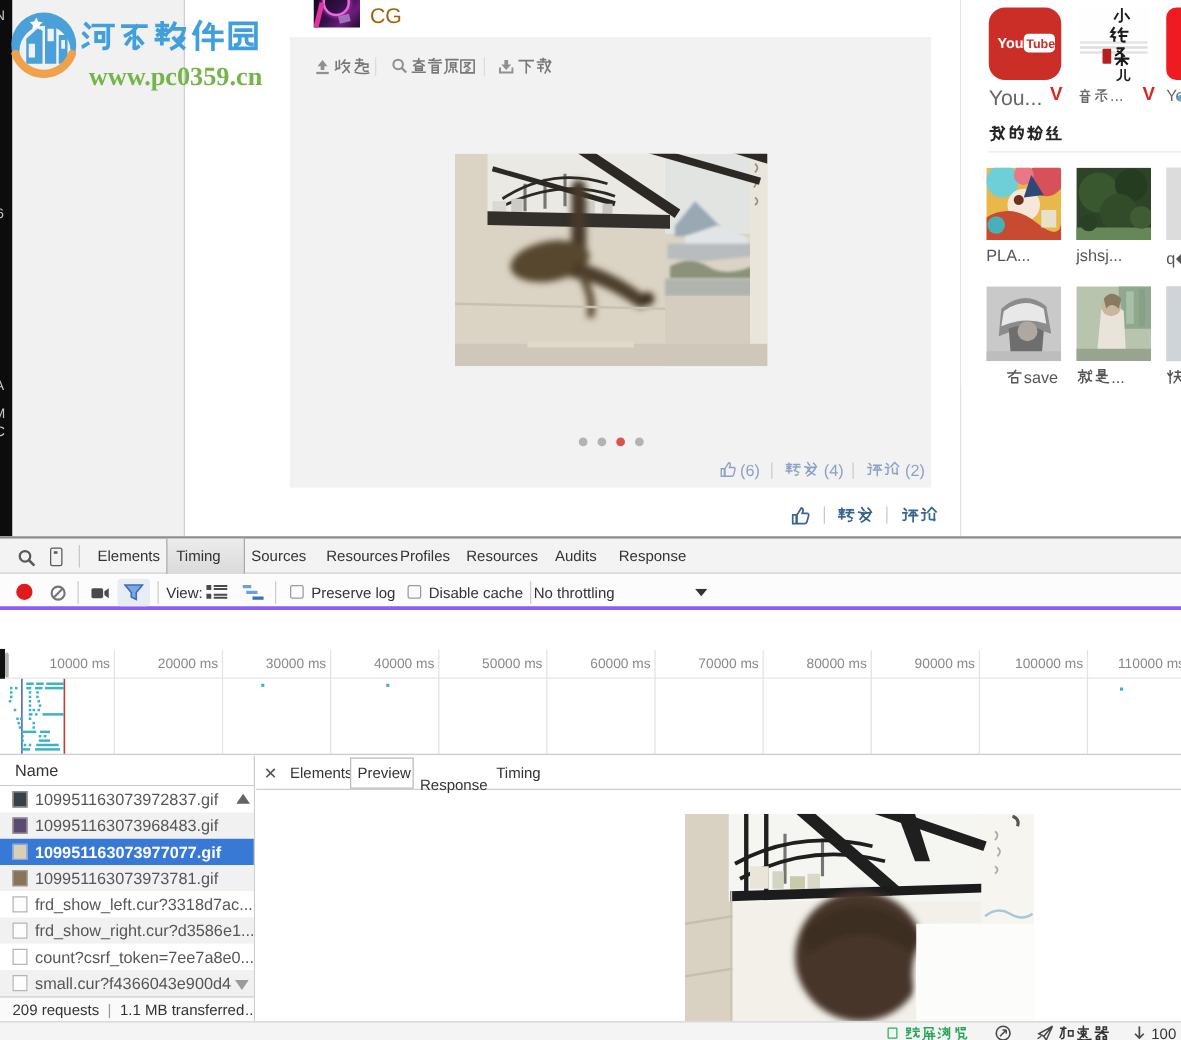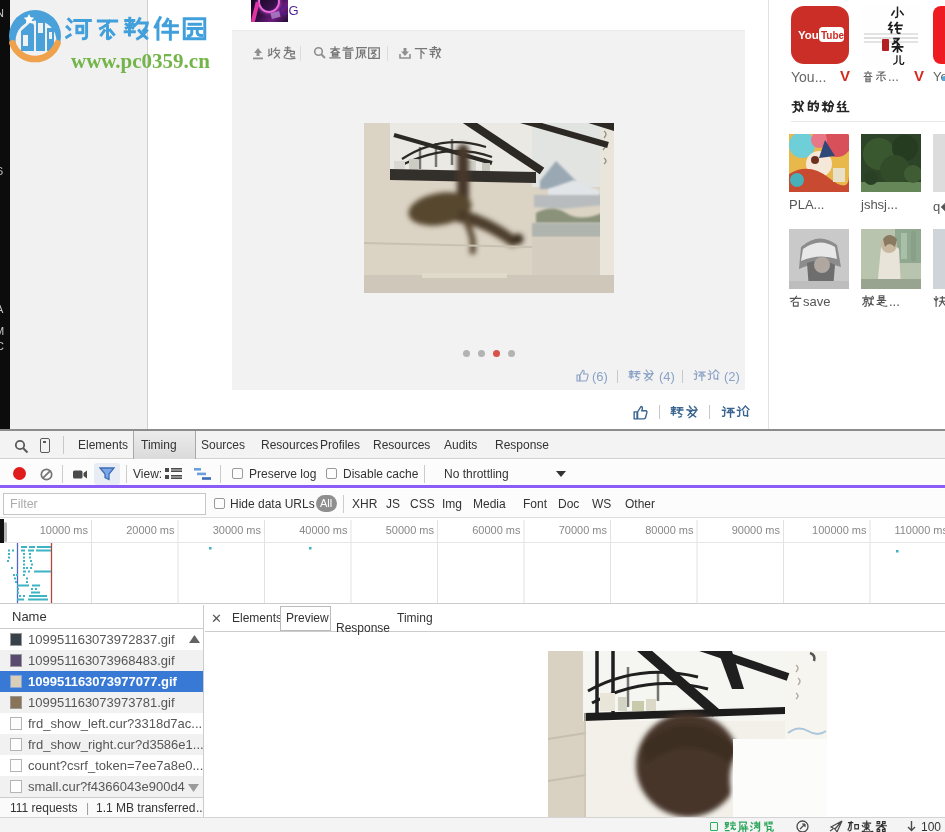--- a/index.html
+++ b/index.html
@@ -169,21 +169,21 @@
     <div class="abs" style="left:63px;top:43px;font-family:'Liberation Serif',serif;font-weight:bold;font-size:21px;color:#74b549">www.pc0359.cn</div>
   </div>
 
   <div class="abs" style="left:232px;top:0;width:537px;height:430px;background:#fff">
 
     <div class="abs" style="left:19px;top:0;width:37px;height:22px;background:linear-gradient(135deg,#150722,#361048 45%,#6e1c7e 70%,#1e0c30);overflow:hidden">
       <div class="abs" style="left:7px;top:-9px;width:22px;height:22px;border-radius:50%;border:2.5px solid #e86ae0;box-shadow:0 0 4px #d050c8"></div>
       <div class="abs" style="left:2px;top:2px;width:4px;height:22px;background:#e0359f;transform:rotate(14deg)"></div>
       <div class="abs" style="left:20px;top:12px;width:9px;height:6px;background:#c8a8e8;transform:rotate(-14deg);opacity:.6"></div>
     </div>
-    <div class="abs" style="left:47px;top:3px;font-size:13px;color:#4c1d95">CG</div>
+    <div class="abs" style="left:64px;top:3px;font-size:17px;color:#a16207">CG</div>
     <div class="abs" style="left:0;top:30px;width:513px;height:1px;background:#eaeaea"></div>
 
     <div class="abs" style="left:0;top:31px;width:513px;height:359px;background:#f2f2f2">
 
       <div class="abs" id="btnrow" style="left:0;top:11px;width:513px;height:26px;color:#787878">
         <svg class="abs" style="left:20px;top:5px" width="12" height="13" viewBox="0 0 12 13">
             <path d="M6 1 L10 6 H7.5 V9 H4.5 V6 H2 Z" fill="#909090"></path>
             <rect x="1" y="10.5" width="10" height="1.8" fill="#909090"></rect>
           </svg>
         <svg class="hz" viewBox="0 0 100 100" width="14" height="14" style="position:absolute;left:35px;top:4px">
@@ -343,21 +343,21 @@
       <svg class="hz" viewBox="0 0 100 100" width="17" height="17" style="position:absolute;left:27px;top:31px;color:#1c1c1c">
           <use href="#g-tiao" stroke-width="10"></use>
         </svg>
       <svg class="hz" viewBox="0 0 100 100" width="13" height="13" style="position:absolute;left:30px;top:48px;color:#1c1c1c">
           <use href="#g-er" stroke-width="10"></use>
         </svg>
     </div>
 
     <div class="abs" style="left:164px;top:6px;width:12px;height:58px;background:#ee1c20;border-radius:8px 0 0 8px"></div>
 
-    <div class="abs" style="left:22px;top:69px;font-size:14px;color:#666">You...</div>
+    <div class="abs" style="left:22px;top:69px;font-size:17px;color:#666">You...</div>
     <div class="abs" style="left:71px;top:67px;font-size:15px;font-weight:bold;color:#d42b20">V</div>
     <svg class="hz" viewBox="0 0 100 100" width="12" height="12" style="position:absolute;left:93px;top:71px;color:#666">
         <use href="#g-yin" stroke-width="9"></use>
       </svg>
     <svg class="hz" viewBox="0 0 100 100" width="12" height="12" style="position:absolute;left:106px;top:71px;color:#666">
         <use href="#g-le" stroke-width="9"></use>
       </svg>
     <div class="abs" style="left:119px;top:69px;font-size:13px;color:#666">...</div>
     <div class="abs" style="left:145px;top:67px;font-size:15px;font-weight:bold;color:#d42b20">V</div>
     <div class="abs" style="left:164px;top:69px;font-size:13px;color:#666">Ye</div>
@@ -423,21 +423,21 @@
         <rect x="34" width="26" height="34" fill="#90a890"></rect>
           <rect x="40" y="4" width="6" height="26" fill="#a8c0a8"></rect>
         <rect x="50" y="2" width="5" height="30" fill="#88a088"></rect>
         <path d="M20 18 Q30 10 38 20 L40 60 H16 Z" fill="#e8e4da"></path>
         <circle cx="28" cy="16" r="8" fill="#c8b8a0"></circle>
           <path d="M22 10 Q28 2 36 10 L34 18 Q28 12 24 18 Z" fill="#8a7a62"></path>
         <rect y="50" width="60" height="10" fill="#98a490"></rect>
         </svg>
     </div>
     <div class="abs" style="left:164px;top:229px;width:12px;height:60px;background:#cfd4d8"></div>
-    <div class="abs" style="left:20px;top:294px;width:90px;height:16px">
+    <div class="abs" style="left:36px;top:294px;width:90px;height:16px">
       <svg class="hz" viewBox="0 0 100 100" width="13" height="13" style="position:absolute;left:0;top:1px;color:#555">
           <use href="#g-you" stroke-width="9"></use>
         </svg>
       <div class="abs" style="left:14px;top:0;font-size:13px;color:#555">save</div>
     </div>
     <div class="abs" style="left:92px;top:294px;width:70px;height:16px">
       <svg class="hz" viewBox="0 0 100 100" width="13" height="13" style="position:absolute;left:0;top:1px;color:#555">
           <use href="#g-jiu" stroke-width="9"></use>
         </svg>
       <svg class="hz" viewBox="0 0 100 100" width="13" height="13" style="position:absolute;left:14px;top:1px;color:#555">
@@ -505,44 +505,26 @@
           <rect x="3" y="4.6" width="9" height="2.6"></rect>
           <rect x="8" y="9.2" width="9" height="2.6" fill="#3e6db5"></rect>
         </g>
       </svg>
     <div class="abs" style="left:220px;top:5px;width:1px;height:18px;background:#ccc"></div>
     <div class="abs" style="left:232px;top:8px;width:11px;height:11px;border:1px solid #9a9a9a;border-radius:2px;background:#fdfdfd"></div>
     <div class="abs" style="left:249px;top:7px">Preserve log</div>
     <div class="abs" style="left:326px;top:8px;width:11px;height:11px;border:1px solid #9a9a9a;border-radius:2px;background:#fdfdfd"></div>
     <div class="abs" style="left:343px;top:7px">Disable cache</div>
     <div class="abs" style="left:424px;top:5px;width:1px;height:18px;background:#ccc"></div>
-    <div class="abs" style="left:444px;top:7px">No throttling</div>
+    <div class="abs" style="left:427px;top:7px">No throttling</div>
     <svg class="abs" style="left:556px;top:11px" width="10" height="6" viewBox="0 0 10 6">
         <path d="M0 0 H10 L5 6 Z" fill="#333"></path>
       </svg>
   </div>
 
-  <div class="abs" id="dfilter" style="left:0;top:58px;width:945px;height:29px;background:#fcfcfc;border-bottom:1px solid #ddd;font-size:12px;color:#333">
-    <div class="abs" style="left:3px;top:4px;width:203px;height:22px;border:1px solid #c6c6c6;background:#fff"></div>
-    <div class="abs" style="left:10px;top:8px;color:#ababab;font-size:12.5px">Filter</div>
-    <div class="abs" style="left:214px;top:9px;width:11px;height:11px;border:1px solid #9a9a9a;border-radius:2px;background:#fdfdfd"></div>
-    <div class="abs" style="left:230px;top:8px">Hide data URLs</div>
-    <div class="abs" style="left:316px;top:6px;width:21px;height:17px;border-radius:9px;background:#8f8f8f"></div>
-    <div class="abs" style="left:320px;top:8px;color:#fff;font-size:11px">All</div>
-    <div class="abs" style="left:343px;top:6px;width:1px;height:18px;background:#ccc"></div>
-    <div class="abs" style="left:352px;top:8px">XHR</div>
-    <div class="abs" style="left:386px;top:8px">JS</div>
-    <div class="abs" style="left:410px;top:8px">CSS</div>
-    <div class="abs" style="left:442px;top:8px">Img</div>
-    <div class="abs" style="left:473px;top:8px">Media</div>
-    <div class="abs" style="left:523px;top:8px">Font</div>
-    <div class="abs" style="left:558px;top:8px">Doc</div>
-    <div class="abs" style="left:592px;top:8px">WS</div>
-    <div class="abs" style="left:625px;top:8px">Other</div>
-  </div>
 
   <div class="abs" id="dtimeline" style="left:0;top:88px;width:945px;height:85px;background:#fff;border-bottom:1px solid #ccc">
     <svg width="945" height="85" viewBox="0 0 945 85">
       <g stroke="#e2e2e2" stroke-width="1">
         <path d="M91.5 1 V84 M178 1 V84 M264.5 1 V84 M351 1 V84 M437.5 1 V84 M524 1 V84 M610.5 1 V84 M697 1 V84 M783.5 1 V84 M870 1 V84"></path>
       </g>
       <path d="M0 23.5 H945" stroke="#e6e6e6"></path>
       <g font-size="11" fill="#888" text-anchor="end" font-family="Liberation Sans">
         <text x="88" y="15">10000 ms</text>
           <text x="174.5" y="15">20000 ms</text>
@@ -640,21 +622,21 @@
     <div class="abs" style="left:28px;top:132px">frd_show_right.cur?d3586e1...</div>
     <div class="abs" style="left:28px;top:153px">count?csrf_token=7ee7a8e0...</div>
     <div class="abs" style="left:28px;top:174px;width:157px;overflow:hidden">small.cur?f4366043e900d4d...</div>
     <svg class="abs" style="left:189px;top:30px" width="11" height="9" viewBox="0 0 11 9">
         <path d="M0 8 H11 L5.5 0 Z" fill="#636363"></path>
       </svg>
     <svg class="abs" style="left:188px;top:178px" width="11" height="9" viewBox="0 0 11 9">
         <path d="M0 1 H11 L5.5 9 Z" fill="#9b9b9b"></path>
       </svg>
     <div class="abs" style="left:0;top:192px;width:204px;height:20px;background:#fafafa;border-top:1px solid #ccc"></div>
-    <div class="abs" style="left:10px;top:196px;color:#333;font-size:12px">111 requests</div>
+    <div class="abs" style="left:10px;top:196px;color:#333;font-size:12px">209 requests</div>
     <div class="abs" style="left:86px;top:196px;color:#999;font-size:12px">|</div>
     <div class="abs" style="left:96px;top:196px;color:#333;font-size:12px">1.1 MB transferred</div>
     <div class="abs" style="left:196px;top:196px;color:#333;font-size:12px">..</div>
   </div>
   <div class="abs" id="dright" style="left:205px;top:174px;width:740px;height:212px;background:#fff;font-size:12px;color:#333">
     <div class="abs" style="left:0;top:26px;width:740px;height:1px;background:#ccc"></div>
     <div class="abs" style="left:6px;top:6px;font-size:13px;color:#555">✕</div>
     <div class="abs" style="left:27px;top:6px">Elements</div>
     <div class="abs" style="left:75px;top:1px;width:51px;height:25px;border:1px solid #bbb;background:#fff"></div>
     <div class="abs" style="left:81px;top:6px">Preview</div>

